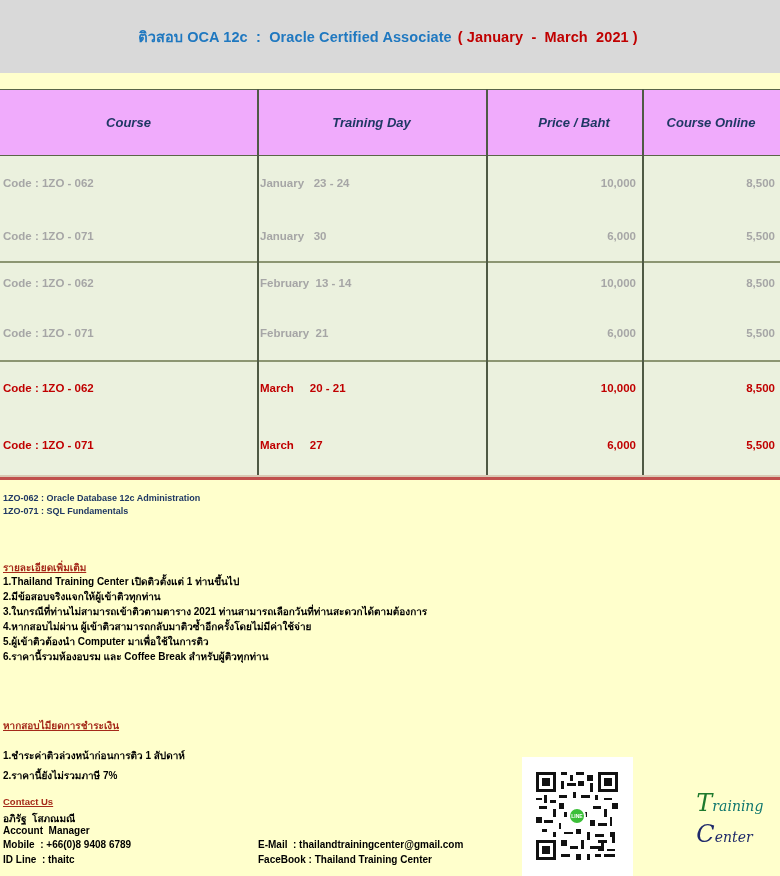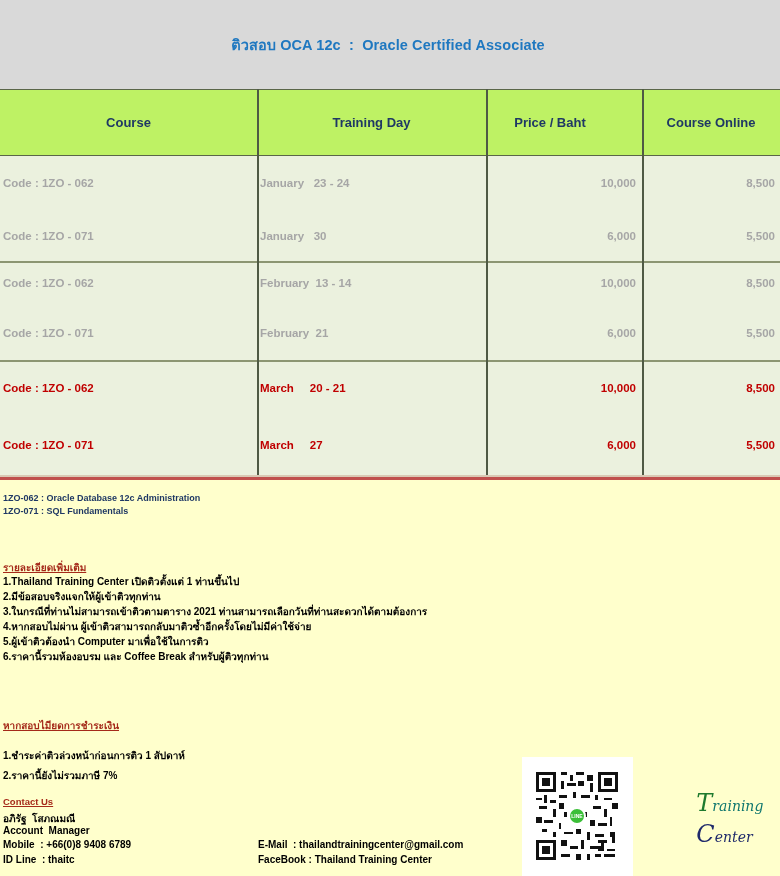--- a/index.html
+++ b/index.html
@@ -1,33 +1,33 @@
 <!DOCTYPE html>
 <html><head>
 <meta charset="utf-8">
 <style>
   * { box-sizing: border-box; margin: 0; padding: 0; }
   html, body { width: 780px; height: 876px; overflow: hidden; background: #ffffcc; }
   body { font-family: "Liberation Sans", "DejaVu Sans", sans-serif; position: relative; }
 
   .title-band {
-    position: absolute; left: 0; top: 0; width: 780px; height: 89px;
+    position: absolute; left: 0; top: 0; width: 780px; height: 73px;
     background: #d9d9d9;
     display: flex; align-items: center; justify-content: center;
     font-weight: bold; font-size: 14.5px; letter-spacing: 0.1px;
     padding-right: 4px;
   }
   .title-blue { color: #1f78c0; white-space: pre; }
   .title-red { color: #c00000; white-space: pre; margin-left: 6px; }
 
   .table { position: absolute; left: 0; top: 89px; width: 780px; }
   .hdr {
     position: absolute; left: 0; top: 0; width: 780px; height: 67px;
-    background: #bef264;
-    border-top: 1.5px solid #5a6648; border-bottom: 1.5px solid #5a6648;
+    background: #f0abfc;
+    border-top: 1.5px solid #5a6648; border-bottom: 1.5px solid #5a6648; font-style: italic;
   }
   .hdr .cell {
     position: absolute; top: 0; height: 100%;
     display: flex; align-items: center; justify-content: center;
     color: #1f3864; font-weight: bold; font-size: 13px;
   }
   .vline { position: absolute; width: 1.5px; background: #4f5a44; }
 
   .body-area {
     position: absolute; left: 0; top: 67px; width: 780px; height: 322px;
@@ -61,27 +61,28 @@
   .logo { position: absolute; left: 676px; top: 770px; font-family: "DejaVu Serif", serif; font-style: italic; }
   .logo .row { display: block; height: 31px; white-space: pre; }
   .logo .big { font-size: 24px; }
   .logo .rest { font-size: 14px; }
 </style>
 </head>
 <body>
 
 <div class="title-band">
   <span class="title-blue">ติวสอบ OCA 12c  :  Oracle Certified Associate</span>
+  <span class="title-red">( January  -  March  2021 )</span>
 </div>
 
 <div class="table">
   <div class="hdr">
     <div class="cell" style="left:0;width:257px">Course</div>
     <div class="cell" style="left:257px;width:229px">Training Day</div>
-    <div class="cell" style="left:460px;width:180px">Price / Baht</div>
+    <div class="cell" style="left:484px;width:180px">Price / Baht</div>
     <div class="cell" style="left:642px;width:138px">Course Online</div>
   </div>
 
   <div class="body-area">
 
     <div class="group-sep" style="top:105px"></div>
     <div class="group-sep" style="top:204px"></div>
 
     <div>
       <div class="row-text muted" style="left:3px;top:21px">Code : 1ZO - 062</div>

